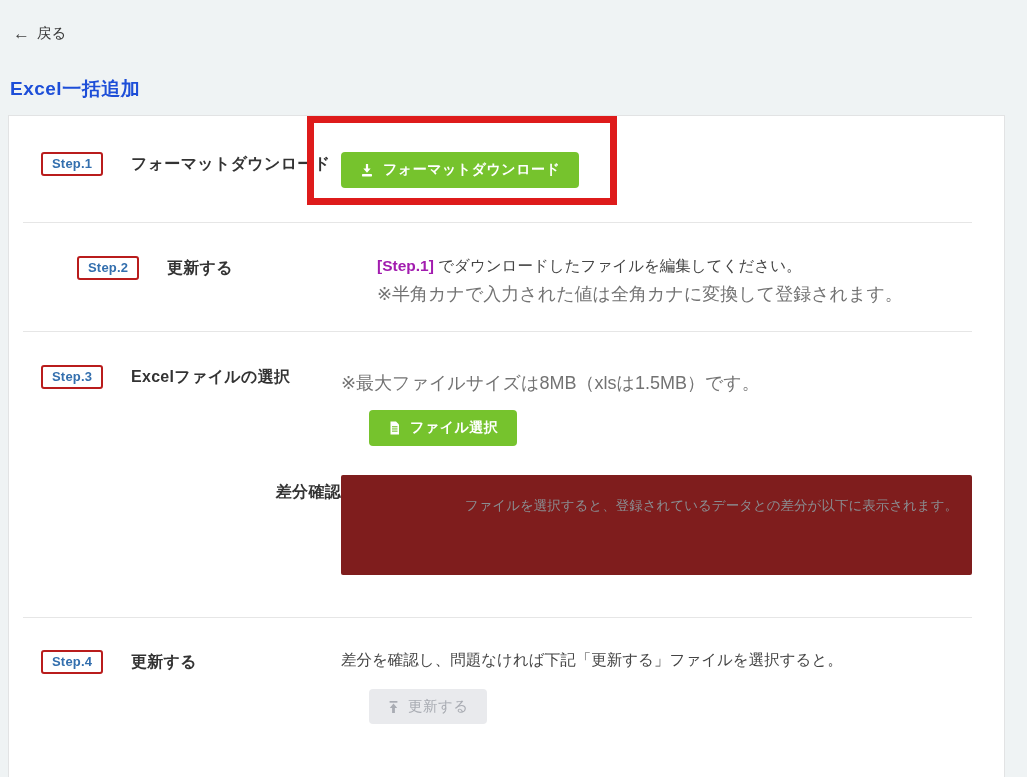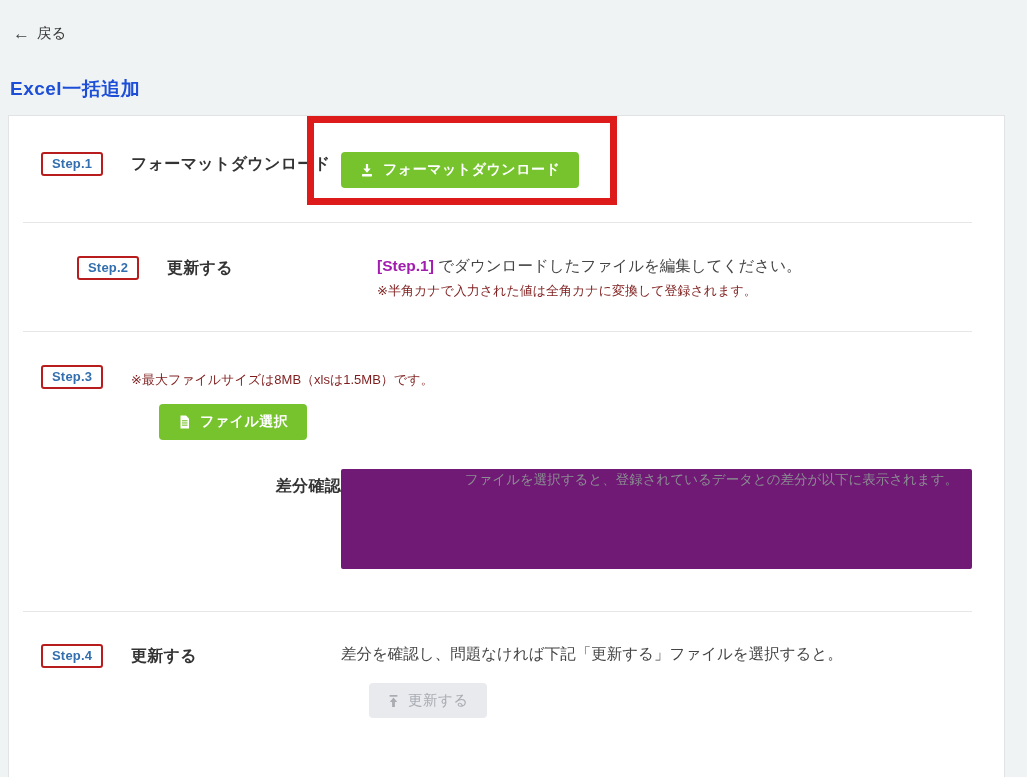--- a/index.html
+++ b/index.html
@@ -43,21 +43,21 @@
   .step-badge {
     display:inline-block;
     border:2px solid #b91c1c; color:#336fae; background:#fff;
     font-size:13px; font-weight:bold;
     padding:2px 9px 3px 9px; border-radius:3px;
     letter-spacing:0.2px;
   }
   .step-label { font-size:16px; font-weight:bold; color:#333; letter-spacing:0.3px; }
   .instruction { font-size:15.5px; color:#444; line-height:20px; }
   .instruction .strong { font-weight:bold; color:#a21caf; }
-  .note { margin-top:6px; font-size:13px; color:#7f1d1d; }
+  .note { margin-top:6px; font-size:18px; color:#737373; }
   
   .btn-green {
     display:inline-flex; align-items:center; justify-content:center; gap:9px;
     background:#76c32d; color:#fff;
     border:none; border-radius:4px;
     font-family:inherit; font-size:14px; font-weight:bold; letter-spacing:0.5px;
     height:36px; padding:0 19px;
     cursor:pointer;
   }
   .btn-disabled {
@@ -67,22 +67,22 @@
     font-family:inherit; font-size:14.5px; letter-spacing:0.5px;
     height:35px; padding:0 18px;
     cursor:default;
   }
   .btn-row { margin-top:15px;padding-left:28px; }
   .sec4 .btn-row { margin-top:19px; }
   .icon svg { display:block; }
   
   .diff-label { padding-top:7px; }
   .diff-box {
-    background:#701a75; border-radius:2px;
-    height:100px; padding:2px 14px;
+    background:#7f1d1d; border-radius:2px;
+    height:100px; padding:22px 14px;
     font-size:13.5px; color:#8a8d91;
     max-width:633px;
   }
   
   .annotation-box {
     position:absolute; left:307px; top:116px;
     width:310px; height:89px;
     border:7px solid #de1b1b;
     pointer-events:none; z-index:5;
   }
@@ -138,20 +138,23 @@
       <p class="note">※半角カナで入力された値は全角カナに変換して登録されます。</p>
     </div>
   </div>
 
   <hr class="divider">
 
   <div>
     <div class="section sec3-top">
       <div class="badge-col">
         <span class="step-badge">Step.3</span>
+      </div>
+      <div class="label-col">
+        <span class="step-label">Excelファイルの選択</span>
       </div>
       <div class="content-col">
         <p class="note">※最大ファイルサイズは8MB（xlsは1.5MB）です。</p>
         <div class="btn-row">
           <button class="btn-green">
             <span class="icon">
               <svg width="13" height="14" viewBox="0 0 13 14">
                 <path d="M2.5 0.5h5.5l3 3v10h-8.5z" fill="#ffffff"></path>
                 <rect x="4" y="5.2" width="5.5" height="1.1" fill="#76c32d"></rect>
                 <rect x="4" y="7.4" width="5.5" height="1.1" fill="#76c32d"></rect>

